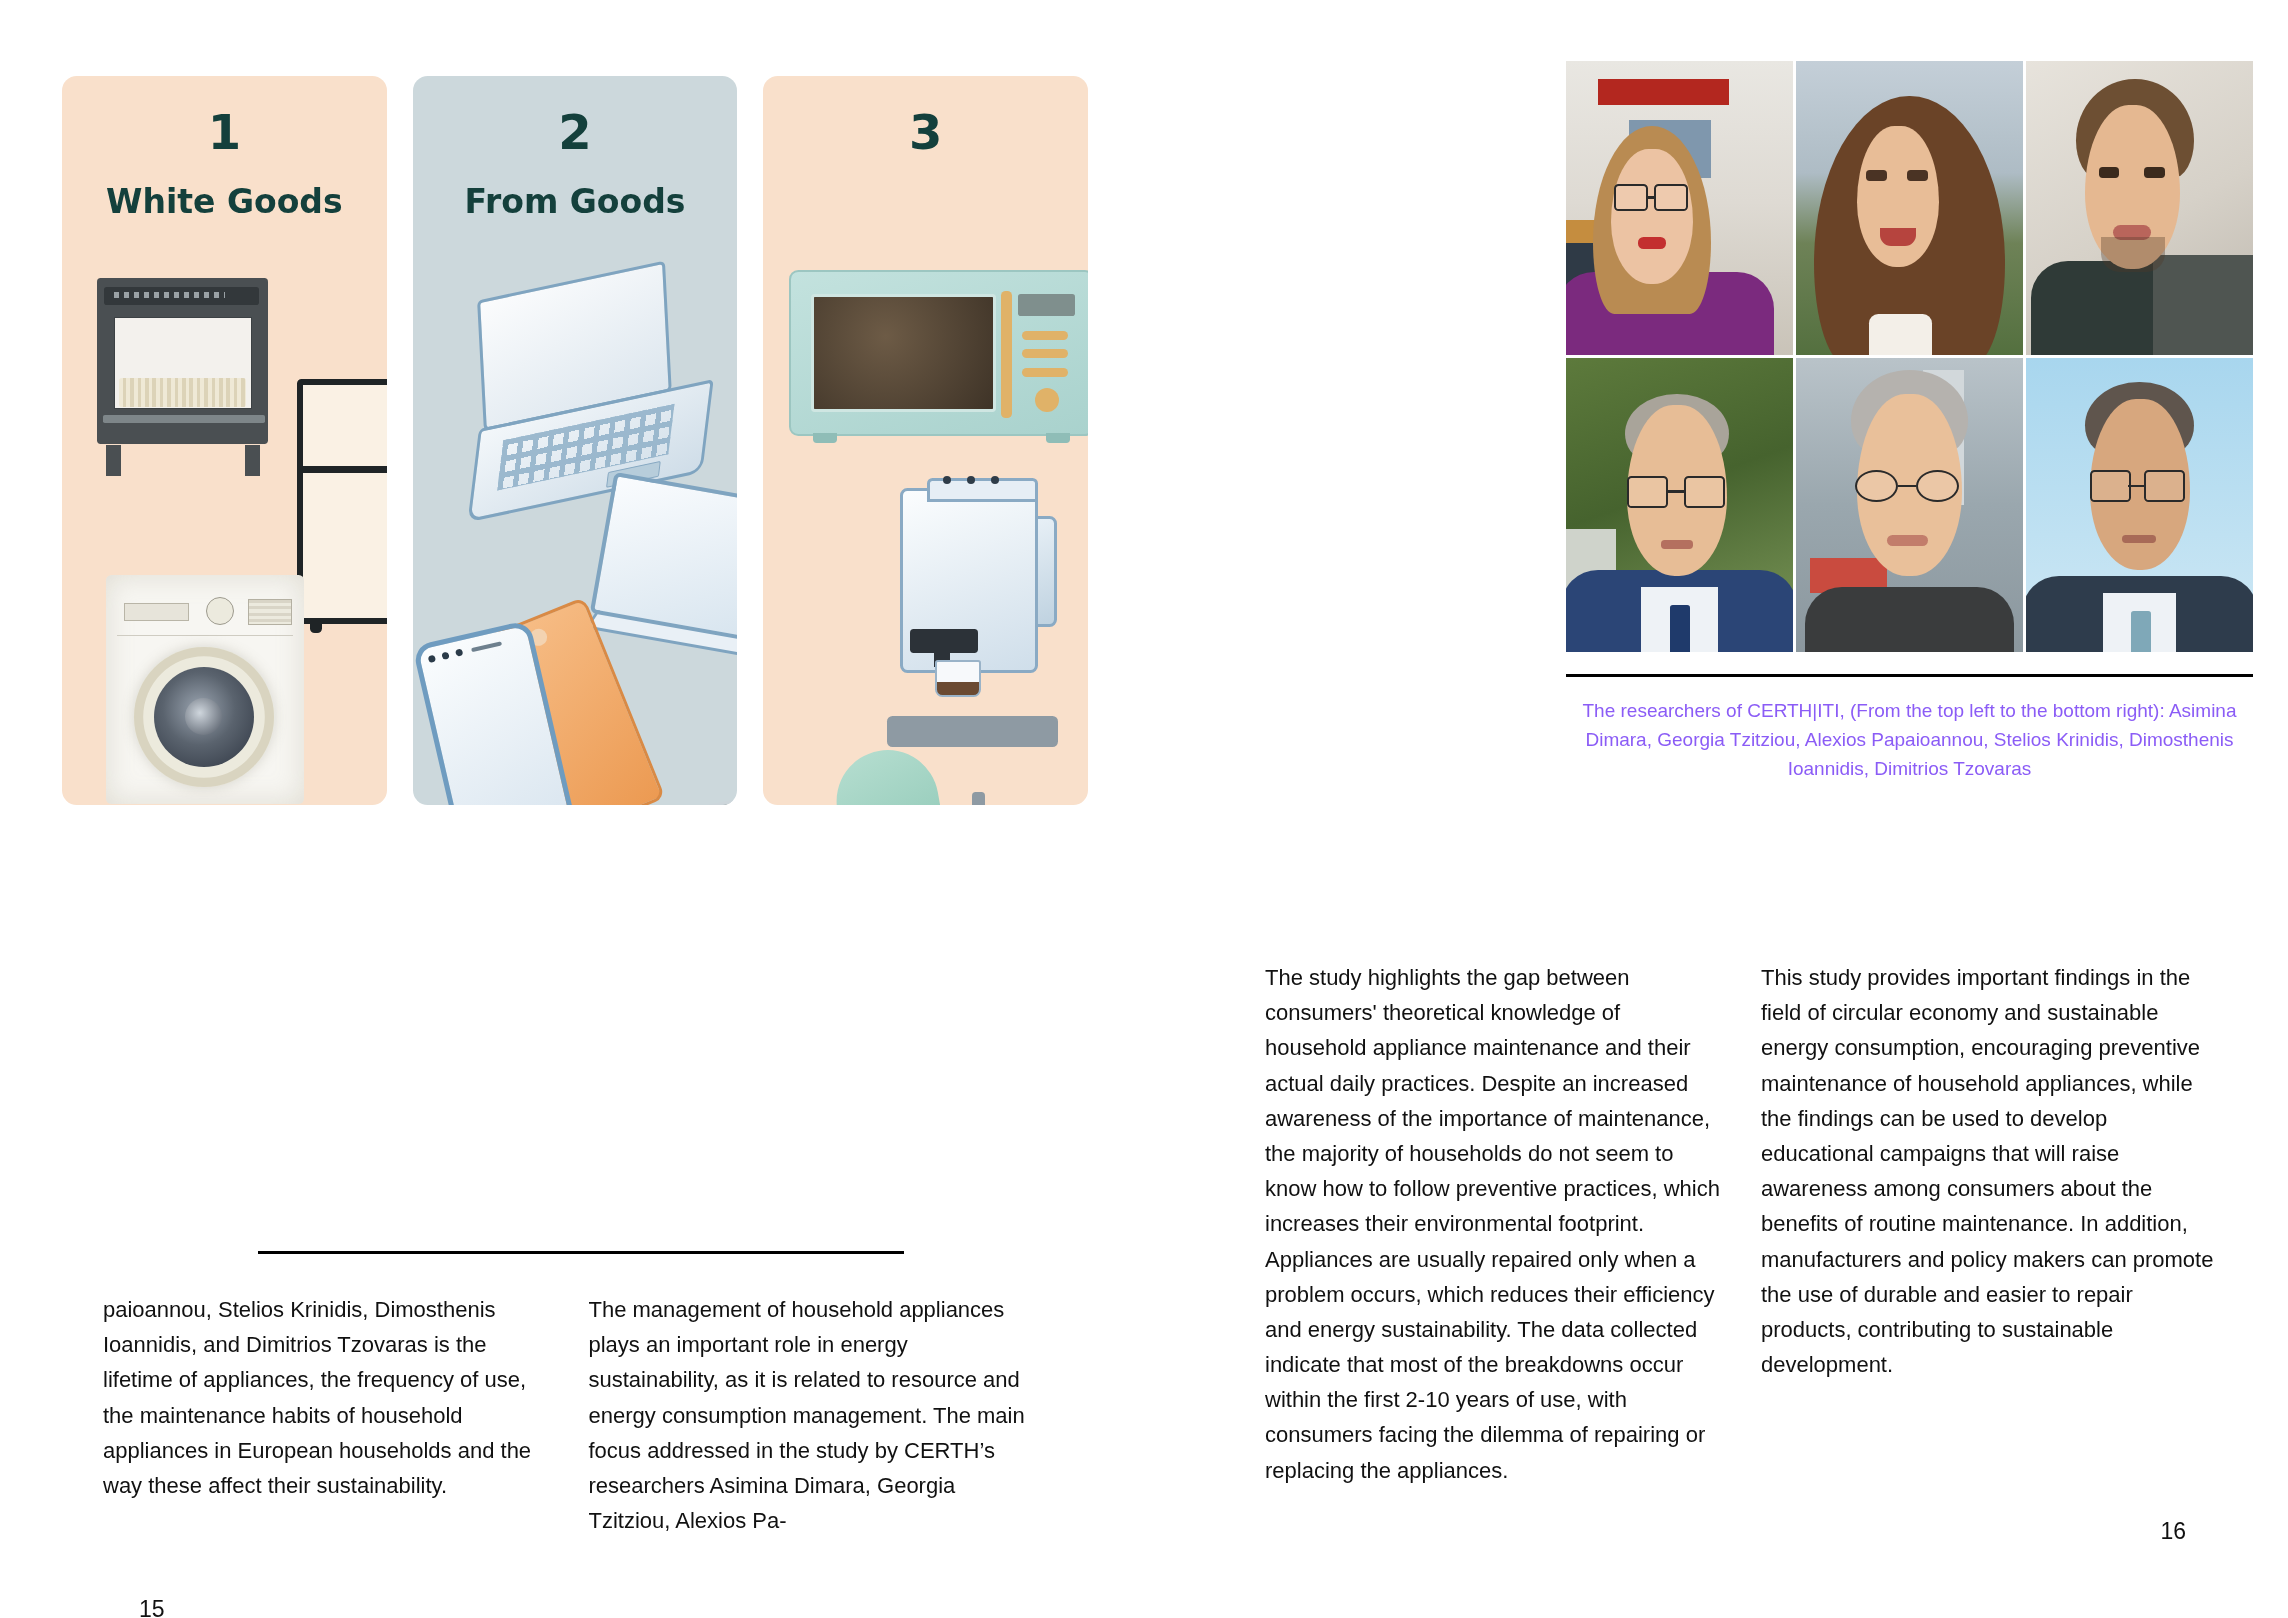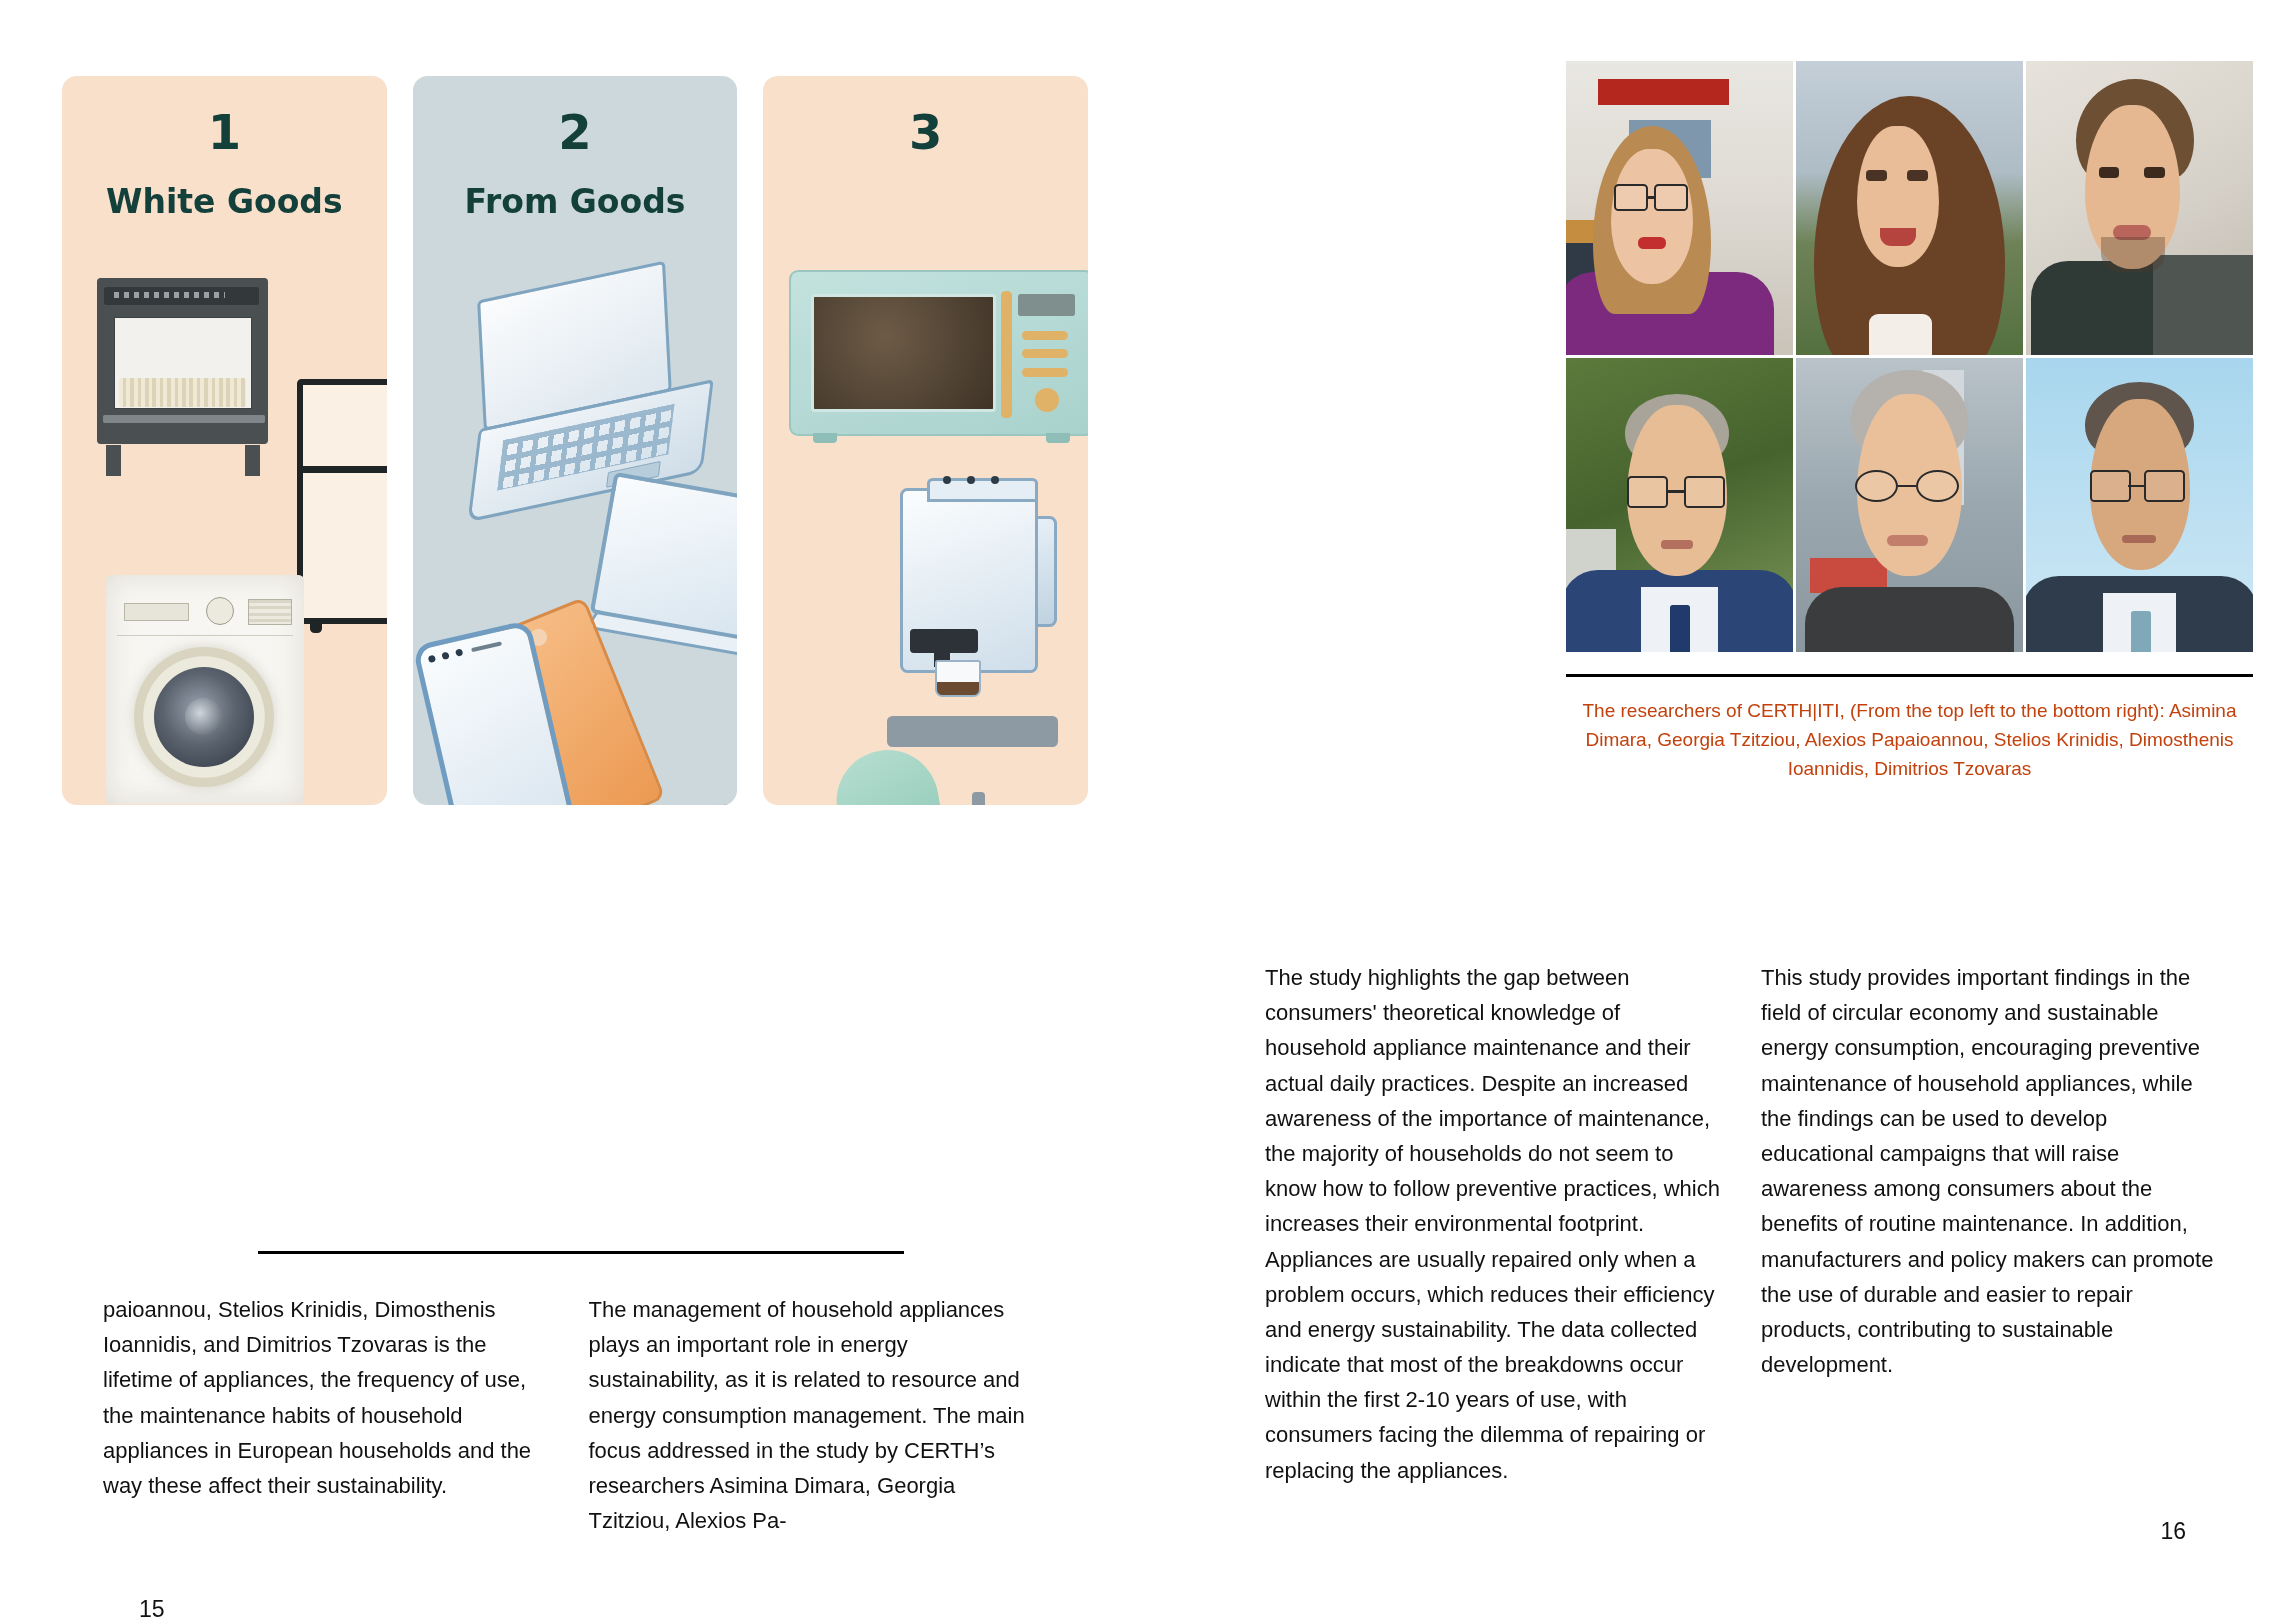--- a/index.html
+++ b/index.html
@@ -193,21 +193,21 @@
   .ph-tie  { position:absolute; width:20px; border-radius:2.8px; }
   .ph-shirt{ position:absolute; background:#eef2f6; }
 
   .caption-rule {
     position: absolute; left: 375px; top: 674px; width: 687px; height: 2.8px; background: #000;
   }
   .caption {
     position: absolute; left: 375px; top: 697px; width: 687px;
     text-align: center;
     font-family: "Liberation Sans", sans-serif;
-    font-size: 19px; line-height: 1.52; color: #c2410c;
+    font-size: 19px; line-height: 1.52; color: #8b5cf6;
   }
   .right-cols {
     position: absolute; left: 74px; top: 960px; width: 951px;
     display: flex; gap: 41px;
   }
   .right-cols .col { width: 455px; }
 </style>
 </head>
 <body>
 

